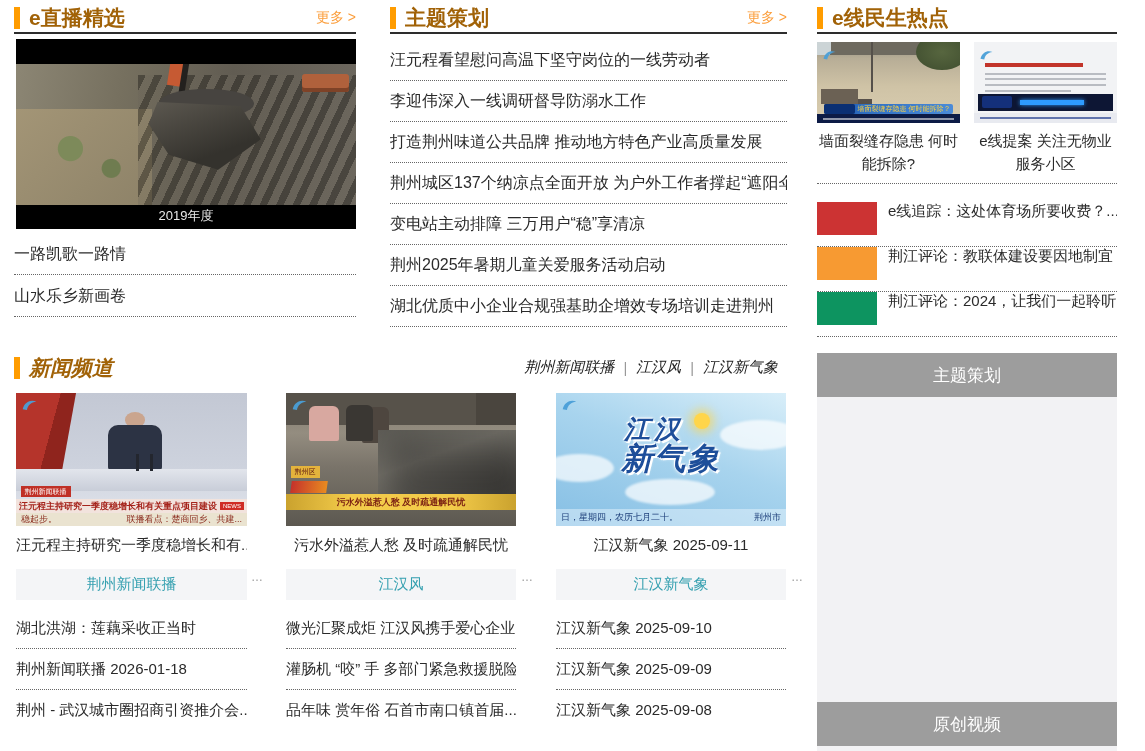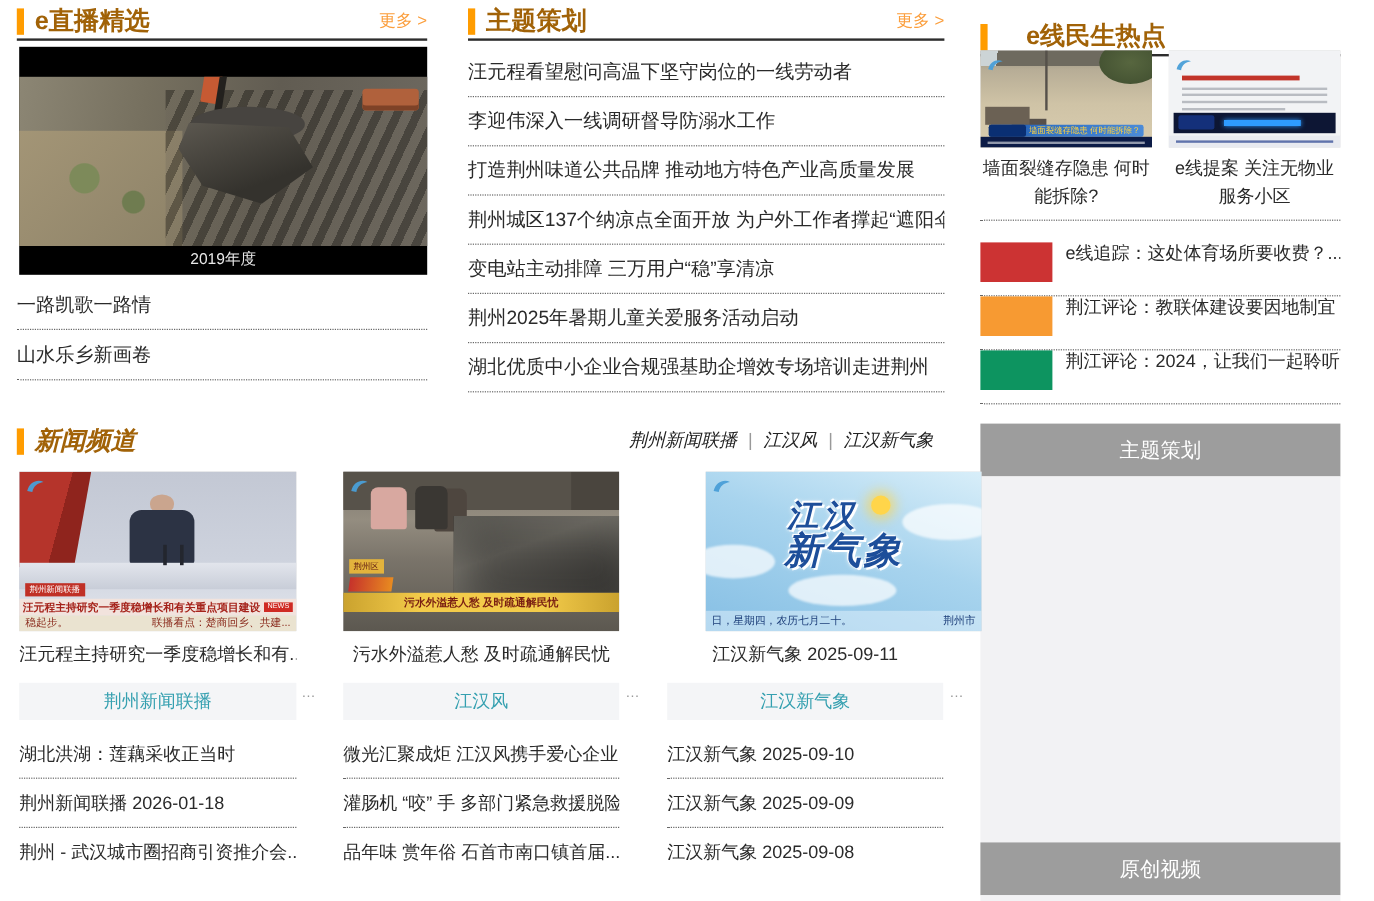--- a/index.html
+++ b/index.html
@@ -186,21 +186,21 @@
   </div>
 
   <div class="row" style="left:390px;top:40px;width:397px;">汪元程看望慰问高温下坚守岗位的一线劳动者</div>
   <div class="row" style="left:390px;top:81px;width:397px;">李迎伟深入一线调研督导防溺水工作</div>
   <div class="row" style="left:390px;top:122px;width:397px;">打造荆州味道公共品牌 推动地方特色产业高质量发展</div>
   <div class="row" style="left:390px;top:163px;width:397px;">荆州城区137个纳凉点全面开放 为户外工作者撑起“遮阳伞”</div>
   <div class="row" style="left:390px;top:204px;width:397px;">变电站主动排障 三万用户“稳”享清凉</div>
   <div class="row" style="left:390px;top:245px;width:397px;">荆州2025年暑期儿童关爱服务活动启动</div>
   <div class="row" style="left:390px;top:286px;width:397px;">湖北优质中小企业合规强基助企增效专场培训走进荆州</div>
 
-  <div class="hdr" style="left:817px;top:16px;width:300px;gap:23px;">
+  <div class="hdr" style="left:817px;top:3px;width:300px;">
     <span class="abar"></span>
     <span class="ttl">e线民生热点</span>
   </div>
 
   <div class="thumb" style="left:817px;top:42px;width:143px;height:81px;">
     <div class="t1base"></div>
     <div class="t1roof"></div>
     <div class="t1pole"></div>
     <div class="t1tree"></div>
     <div class="t1stuff"></div>
@@ -308,21 +308,21 @@
     <div class="c2tag">荆州区</div>
     <div class="c2logo"></div>
     <div class="c2banner">污水外溢惹人愁 及时疏通解民忧</div>
     <span class="wm">
       <svg width="17" height="14" viewBox="0 0 20 16">
           <path d="M2 13 C4 4,12 1,18 4 C12 5,8 8,7 14 Z" fill="#4a9fd8"></path>
         </svg>
     </span>
   </div>
 
-  <div class="thumb" style="left:588px;top:393px;width:230px;height:133px;">
+  <div class="thumb" style="left:556px;top:393px;width:230px;height:133px;">
     <div class="c3base"></div>
     <div class="c3cloud" style="left:-12px;top:46%;width:70px;height:28px;"></div>
     <div class="c3cloud" style="right:-14px;top:20%;width:80px;height:30px;"></div>
     <div class="c3cloud" style="left:30%;bottom:16%;width:90px;height:26px;"></div>
     <div class="c3sun"></div>
     <div class="c3logo">
       <div class="c3l1">江汉</div>
       <div class="c3l2">新气象</div>
     </div>
     <div class="c3tick">

